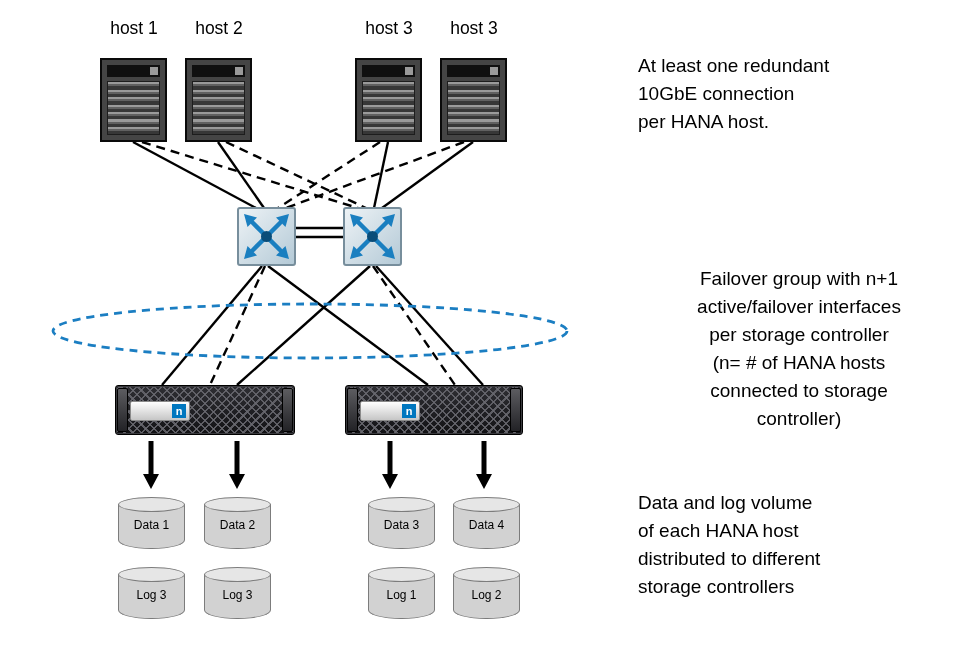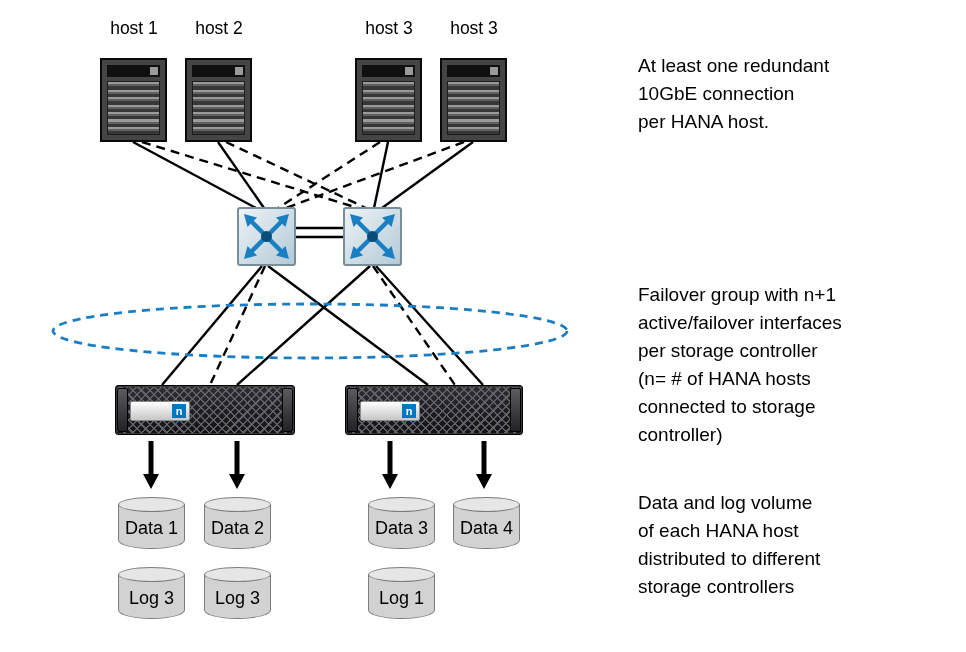--- a/index.html
+++ b/index.html
@@ -114,21 +114,21 @@
     background: #d2d2d2;
     border: 1.5px solid #7c7c7c;
     border-top: none;
     border-radius: 0 0 33px 33px / 0 0 9px 9px;
     box-sizing: border-box;
     z-index: 1;
   }
   .cyl .cyl-label {
     position: absolute; left: 0; right: 0; top: 21px;
     text-align: center;
-    font-size: 18px;
+    font-size: 12px;
     z-index: 3;
   }
 
   
   .annotation {
     position: absolute;
     left: 638px;
     width: 322px;
     font-size: 19px;
     line-height: 28px;
@@ -277,25 +277,30 @@
   <div class="cyl" style="left:204px; top:567px;">
     <div class="cyl-top"></div>
     <div class="cyl-body"></div>
     <div class="cyl-label">Log 3</div>
   </div>
   <div class="cyl" style="left:368px; top:567px;">
     <div class="cyl-top"></div>
     <div class="cyl-body"></div>
     <div class="cyl-label">Log 1</div>
   </div>
+  <div class="cyl" style="left:453px; top:567px;">
+    <div class="cyl-top"></div>
+    <div class="cyl-body"></div>
+    <div class="cyl-label">Log 2</div>
+  </div>
 
   <div class="annotation" style="top:52px;">At least one redundant
 10GbE connection
 per HANA host.</div>
-  <div class="annotation" style="top:281px;">Failover group with n+1
+  <div class="annotation" style="top:265px;text-align:center;">Failover group with n+1
 active/failover interfaces
 per storage controller
 (n= # of HANA hosts
 connected to storage
 controller)</div>
   <div class="annotation" style="top:489px;">Data and log volume
 of each HANA host
 distributed to different
 storage controllers</div>
 

